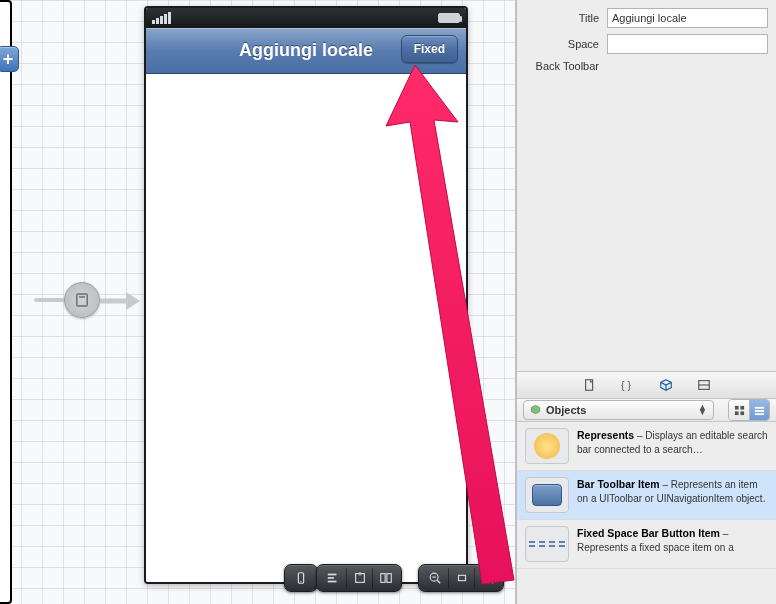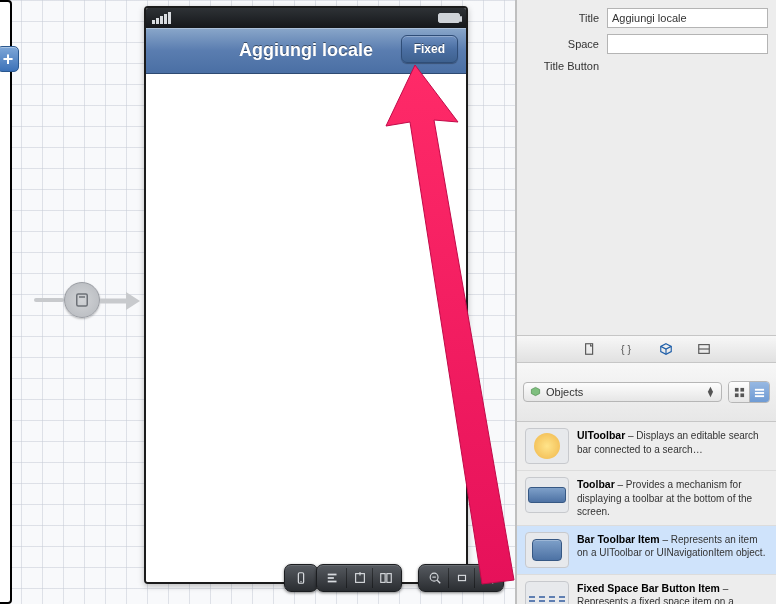--- a/index.html
+++ b/index.html
@@ -137,23 +137,24 @@
     display:flex; justify-content:center; gap: 18px;
     background: linear-gradient(#f7f7f7,#e1e1e1);
     border-top: 1px solid #c6c6c6; border-bottom: 1px solid #c6c6c6;
     padding: 5px 0;
   }
   .lib-tab { width: 20px; height: 16px; display:flex; align-items:center; justify-content:center; cursor:pointer; color:#555; }
   .lib-tab.active { color:#1f5fa9; }
   .lib-tab svg { width: 16px; height: 14px; }
   
   .lib-header {
-    display:flex; align-items:center; gap:6px; padding: 18px 6px;
+    display:flex; align-items:center; gap:14px; padding: 0 6px;
     background: linear-gradient(#f7f7f7,#e7e7e7);
     border-bottom: 1px solid #c6c6c6;
+    font-weight: bold;
   }
   .lib-dropdown {
     flex:1 1 auto; display:flex; align-items:center;
     background: linear-gradient(#fdfdfd,#e6e6e6); border:1px solid #b6b6b6;
     border-radius: 4px; height: 20px; padding: 0 6px; cursor:pointer;
     font-size: 11px; color:#333;
   }
   .lib-dropdown .icon { margin-right: 5px; color:#6a6; }
   .lib-dropdown .arrows { margin-left:auto; font-size:9px; color:#555; display:flex; flex-direction:column; line-height:5px; }
   .view-seg { display:flex; border:1px solid #b6b6b6; border-radius:4px; overflow:hidden; }
@@ -290,21 +291,21 @@
   <div class="attr-panel">
     <div class="attr-row">
       <div class="attr-label">Title</div>
       <input class="attr-input" value="Aggiungi locale" style="">
     </div>
     <div class="attr-row">
       <div class="attr-label">Space</div>
       <input class="attr-input" value="" style="">
     </div>
     <div class="attr-row">
-      <div class="attr-label">Title Button</div>
+      <div class="attr-label">Back Toolbar</div>
     </div>
   </div>
 
   <div class="inspector-gap"></div>
 
   <div class="lib-tabs">
     <div class="lib-tab">
       <svg viewBox="0 0 16 16">
           <rect x="3" y="2" width="8" height="12" fill="none" stroke="currentColor" stroke-width="1.3"></rect>
           <polyline points="8,2 11,5 8,5" fill="currentColor"></polyline>
@@ -361,29 +362,21 @@
       </div>
     </div>
   </div>
 
   <div class="lib-list">
     <div class="lib-item">
       <div class="lib-thumb">
           <div class="thumb-search"></div>
         </div>
       <div class="lib-text">
-        <b>UIToolbar</b> – <span>Displays an editable search bar connected to a search…</span>
-      </div>
-    </div>
-    <div class="lib-item">
-      <div class="lib-thumb">
-          <div class="thumb-toolbar"></div>
-        </div>
-      <div class="lib-text">
-        <b>Toolbar</b> – <span>Provides a mechanism for displaying a toolbar at the bottom of the screen.</span>
+        <b>Represents</b> – <span>Displays an editable search bar connected to a search…</span>
       </div>
     </div>
     <div class="lib-item selected">
       <div class="lib-thumb">
           <div class="thumb-barbtn"></div>
         </div>
       <div class="lib-text">
         <b>Bar Toolbar Item</b> – <span>Represents an item on a UIToolbar or UINavigationItem object.</span>
       </div>
     </div>

